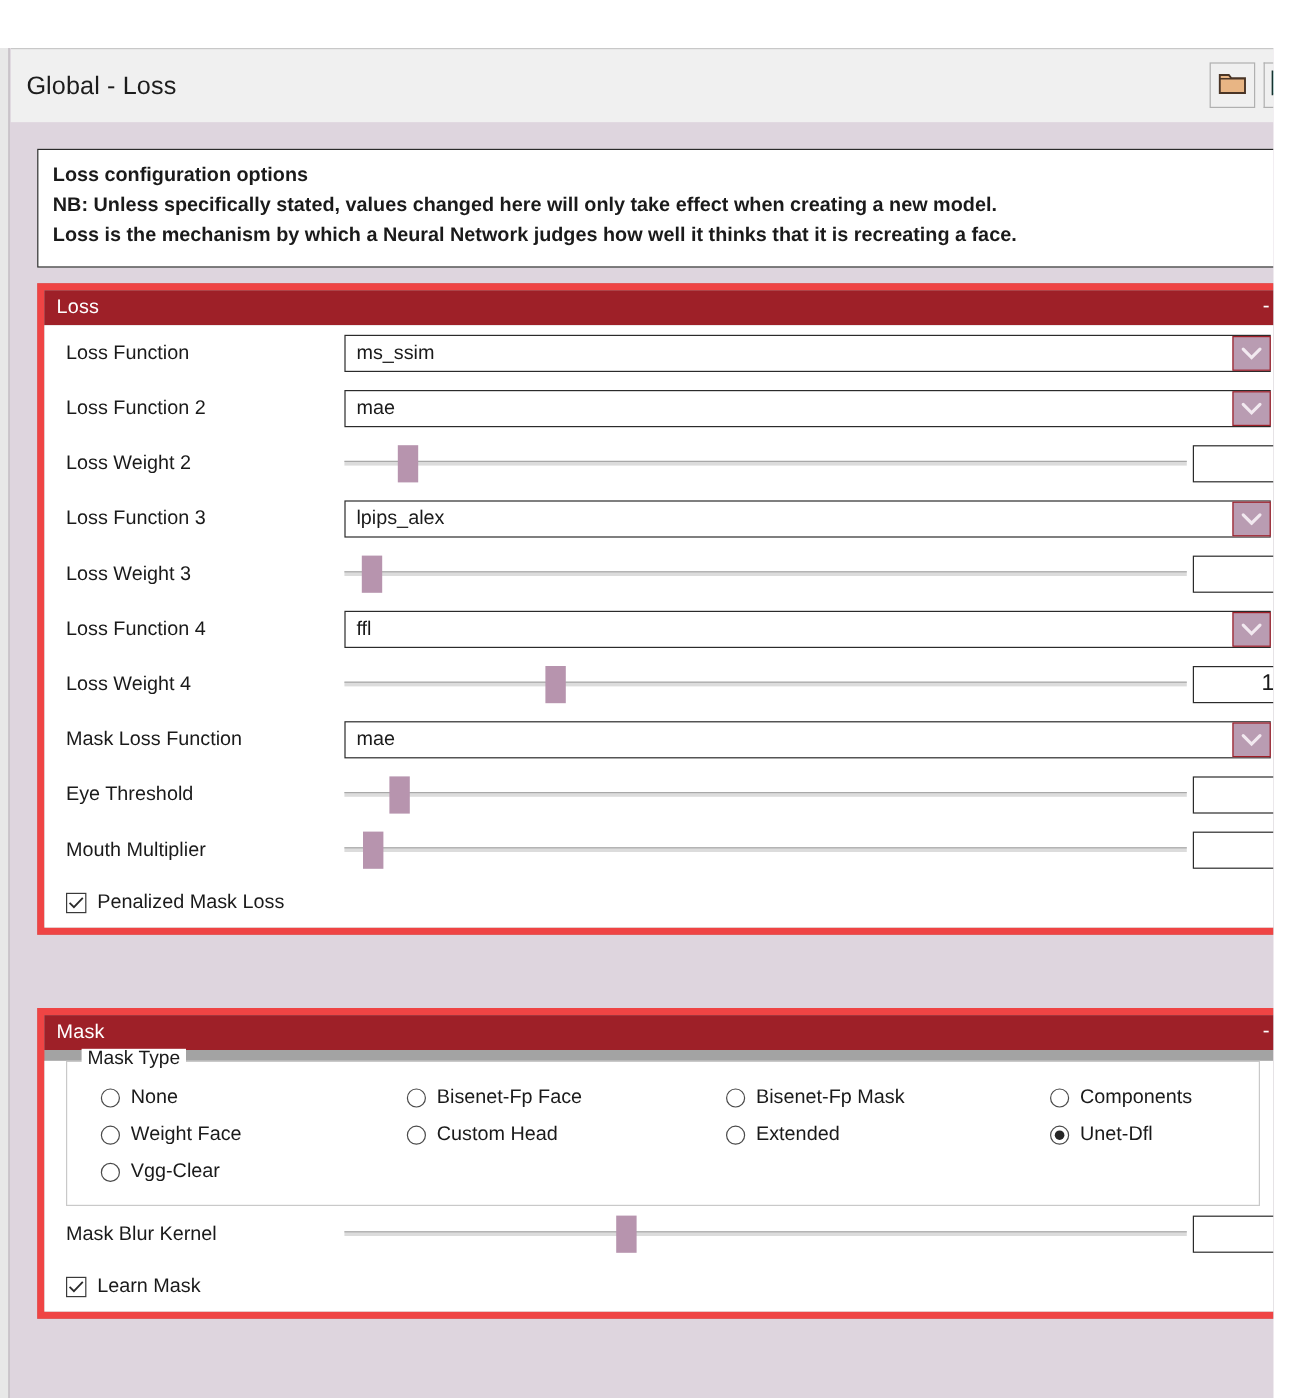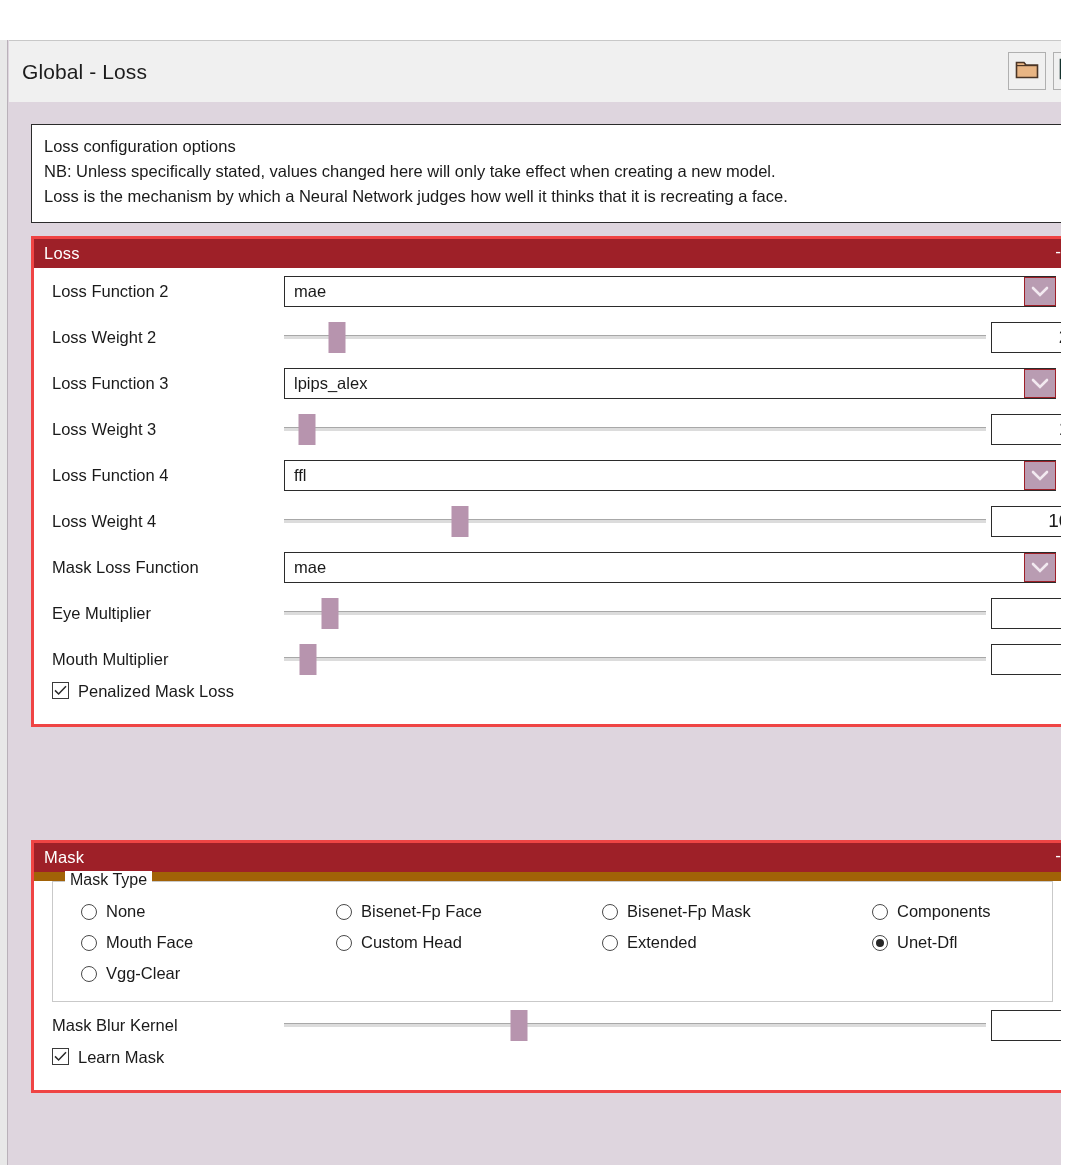--- a/index.html
+++ b/index.html
@@ -119,36 +119,37 @@
   .info-box {
     position: absolute;
     left: 22px;
     top: 22px;
     width: 1043px;
     height: 99px;
     background: #ffffff;
     border: 1px solid #2b2b2b;
     box-sizing: border-box;
     padding: 9px 12px 0 12px;
+    font-weight: bold;
   }
   .info-line {
     font-size: 16.5px;
     color: #1a1a1a;
     line-height: 25px;
     white-space: nowrap;
   }
 
   
   .group {
     position: absolute;
     left: 22px;
     width: 1043px;
-    border: 3px solid #ef4444;
-    box-sizing: border-box;
-    background: #a16207;
+    border: 6px solid #ef4444;
+    box-sizing: border-box;
+    background: #a3a3a3;
   }
   .group-header {
     height: 29px;
     background: #9e2028;
     display: flex;
     align-items: center;
     justify-content: space-between;
     padding: 0 10px 0 10px;
     box-sizing: border-box;
   }
@@ -264,21 +265,21 @@
     font-size: 19px;
     color: #1a1a1a;
     cursor: text;
   }
 
   
   .checkrow {
     position: relative;
     height: 42px;
     display: flex;
-    align-items: flex-start;
+    align-items: center;
     padding-left: 18px;
   }
   .checkbox {
     width: 17px;
     height: 17px;
     border: 1px solid #3a3a3a;
     background: #ffffff;
     box-sizing: border-box;
     display: flex;
     align-items: center;
@@ -400,20 +401,31 @@
         <div class="info-line">Loss is the mechanism by which a Neural Network judges how well it thinks that it is recreating a face.</div>
       </div>
 
       <div class="group" id="loss-group" style="top:134px;">
         <div class="group-header">
           <span class="group-title">Loss</span>
           <span class="group-collapse">-</span>
         </div>
         <div class="group-body" id="loss-rows">
             <div class="row">
+              <div class="row-label">Loss Function</div>
+              <div class="combo">
+                <div class="combo-value">ms_ssim</div>
+                <div class="combo-arrow">
+                  <svg width="18" height="11" viewBox="0 0 18 11">
+                    <path d="M2 2 L9 9 L16 2" stroke="#f2e9f0" stroke-width="2.6" fill="none" stroke-linecap="round"></path>
+                  </svg>
+                </div>
+              </div>
+            </div>
+            <div class="row">
               <div class="row-label">Loss Function 2</div>
               <div class="combo">
                 <div class="combo-value">mae</div>
                 <div class="combo-arrow">
                   <svg width="18" height="11" viewBox="0 0 18 11">
                     <path d="M2 2 L9 9 L16 2" stroke="#f2e9f0" stroke-width="2.6" fill="none" stroke-linecap="round"></path>
                   </svg>
                 </div>
               </div>
             </div>
@@ -468,21 +480,21 @@
               <div class="combo">
                 <div class="combo-value">mae</div>
                 <div class="combo-arrow">
                   <svg width="18" height="11" viewBox="0 0 18 11">
                     <path d="M2 2 L9 9 L16 2" stroke="#f2e9f0" stroke-width="2.6" fill="none" stroke-linecap="round"></path>
                   </svg>
                 </div>
               </div>
             </div>
             <div class="row">
-              <div class="row-label">Eye Multiplier</div>
+              <div class="row-label">Eye Threshold</div>
               <div class="slider">
                 <div class="slider-track"></div>
                 <div class="slider-thumb" style="left: 6.5%;"></div>
               </div>
               <div class="numbox">3</div>
             </div>
             <div class="row">
               <div class="row-label">Mouth Multiplier</div>
               <div class="slider">
                 <div class="slider-track"></div>
@@ -521,21 +533,21 @@
                 <div class="radio-item">
                   <span class="radio-mark"></span>
                   <span class="radio-label">Bisenet-Fp Mask</span>
                 </div>
                 <div class="radio-item">
                   <span class="radio-mark"></span>
                   <span class="radio-label">Components</span>
                 </div>
                 <div class="radio-item">
                   <span class="radio-mark"></span>
-                  <span class="radio-label">Mouth Face</span>
+                  <span class="radio-label">Weight Face</span>
                 </div>
                 <div class="radio-item">
                   <span class="radio-mark"></span>
                   <span class="radio-label">Custom Head</span>
                 </div>
                 <div class="radio-item">
                   <span class="radio-mark"></span>
                   <span class="radio-label">Extended</span>
                 </div>
                 <div class="radio-item">

